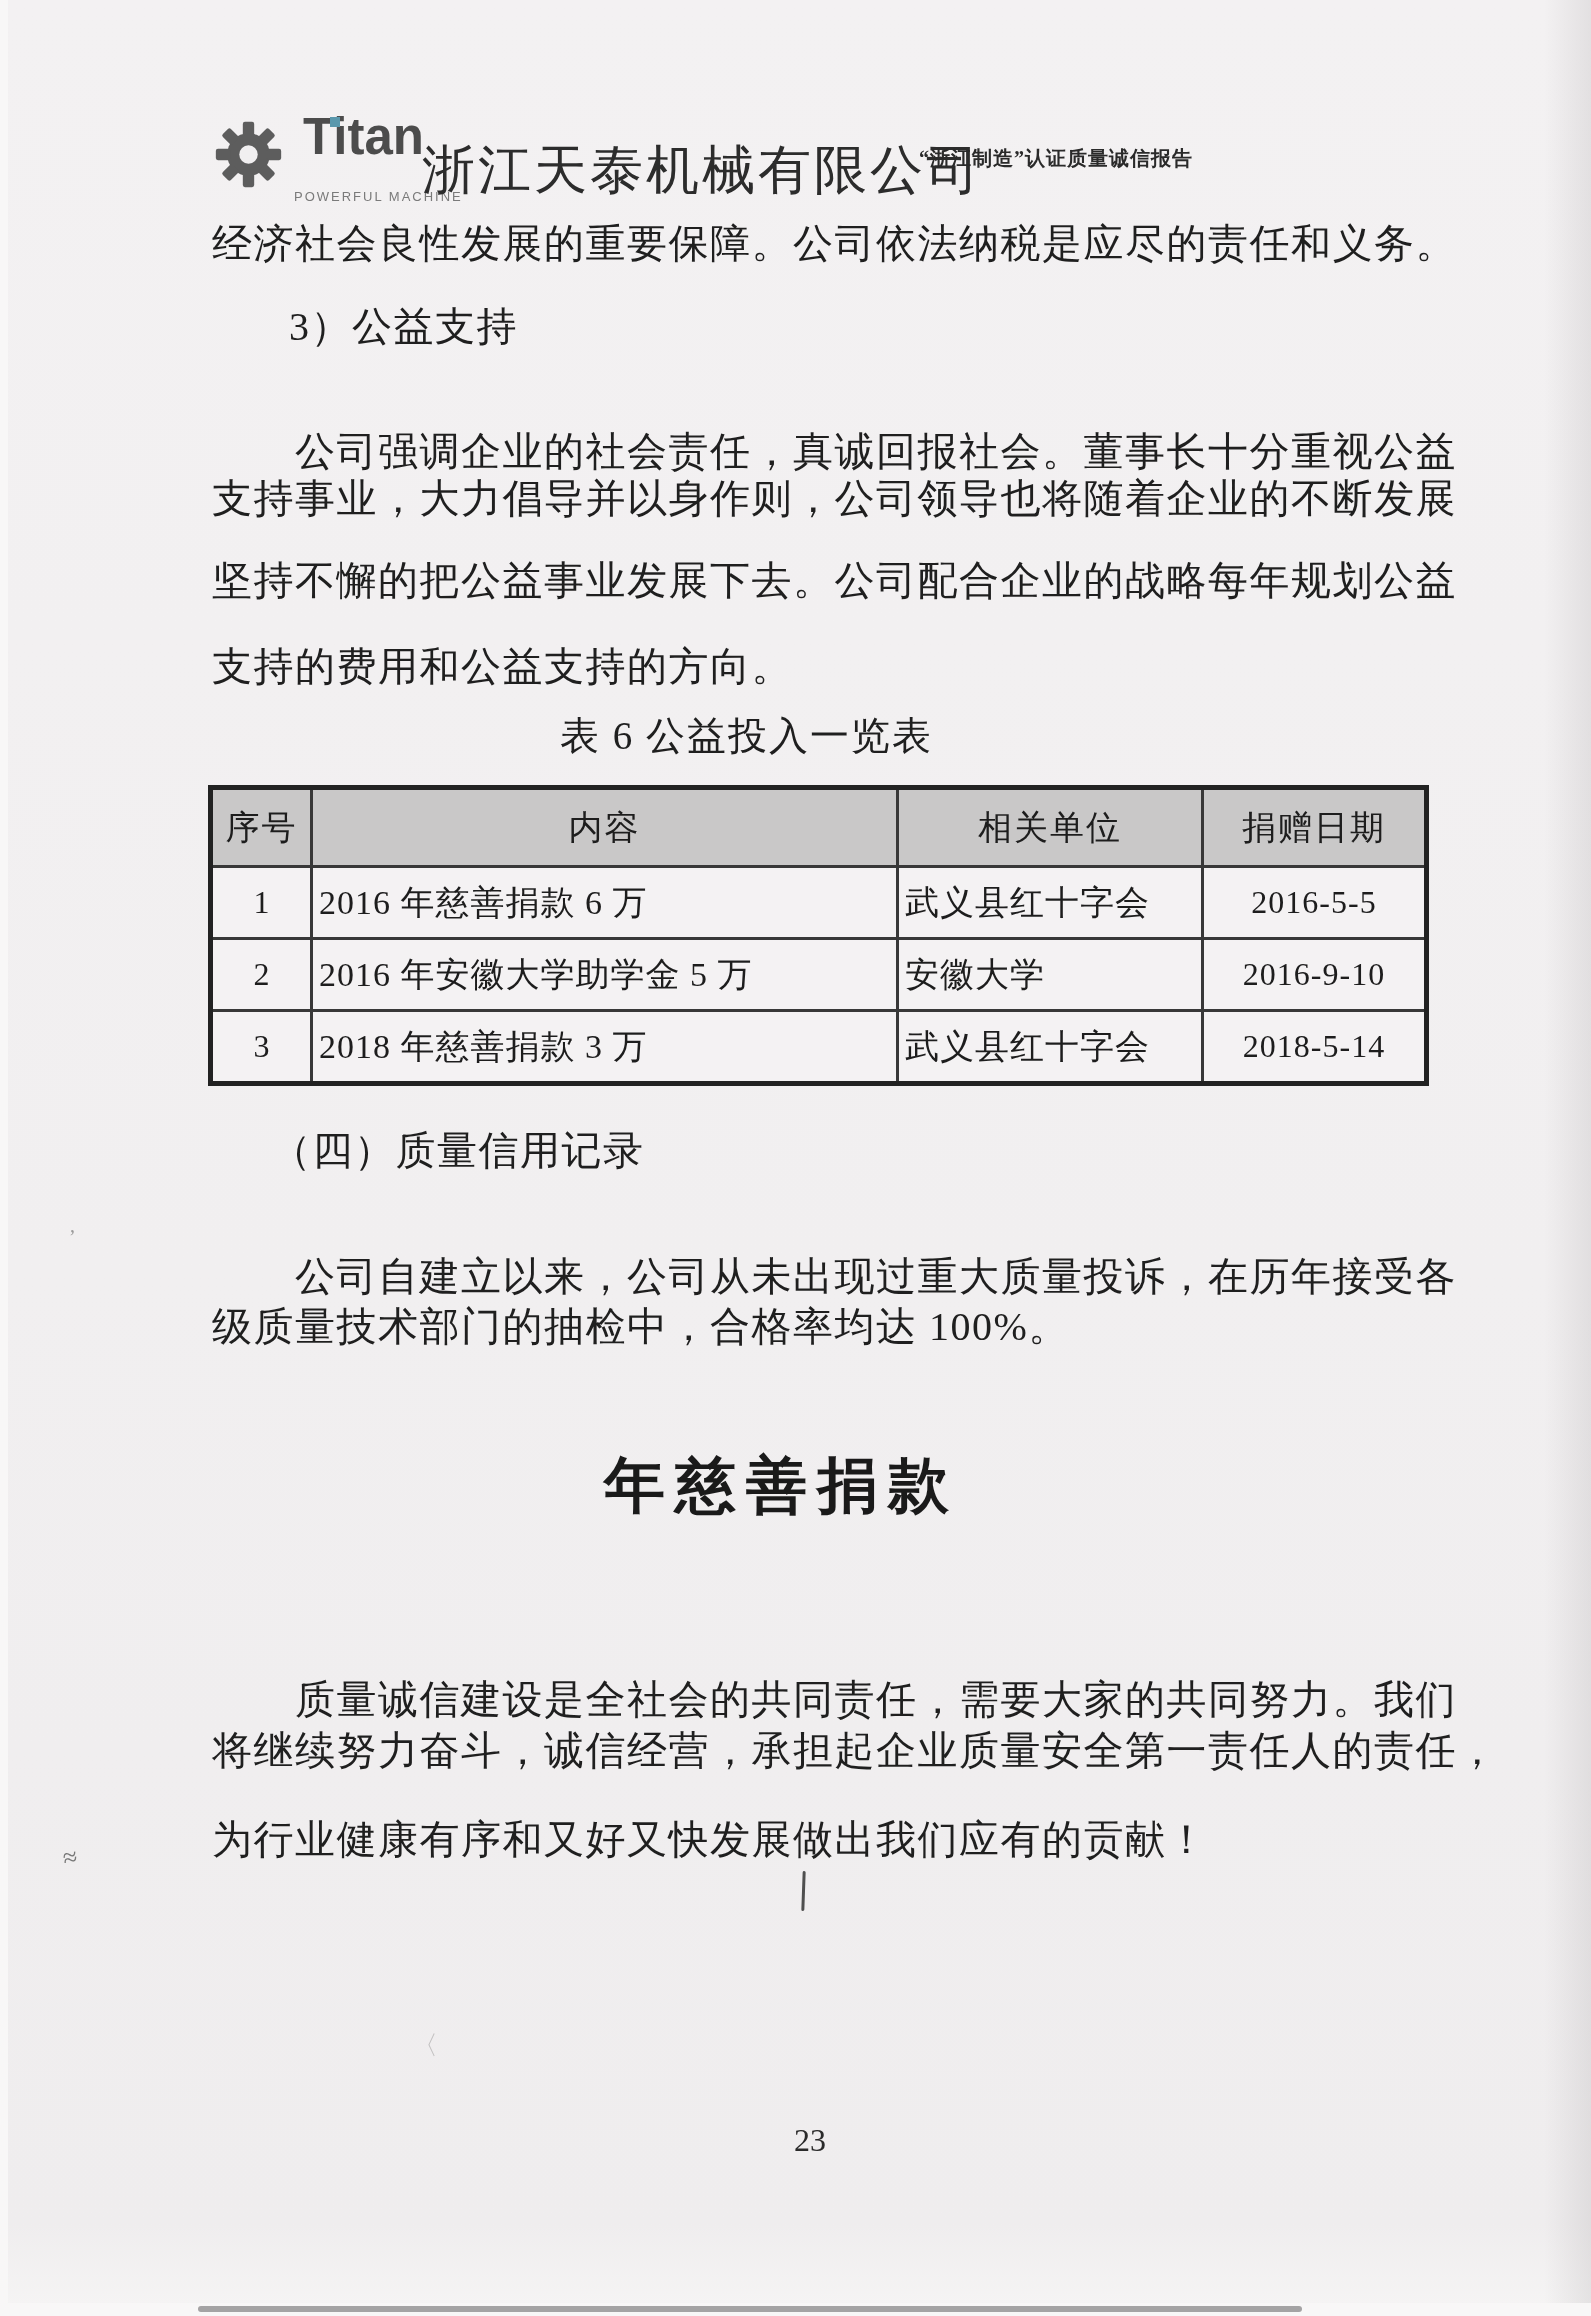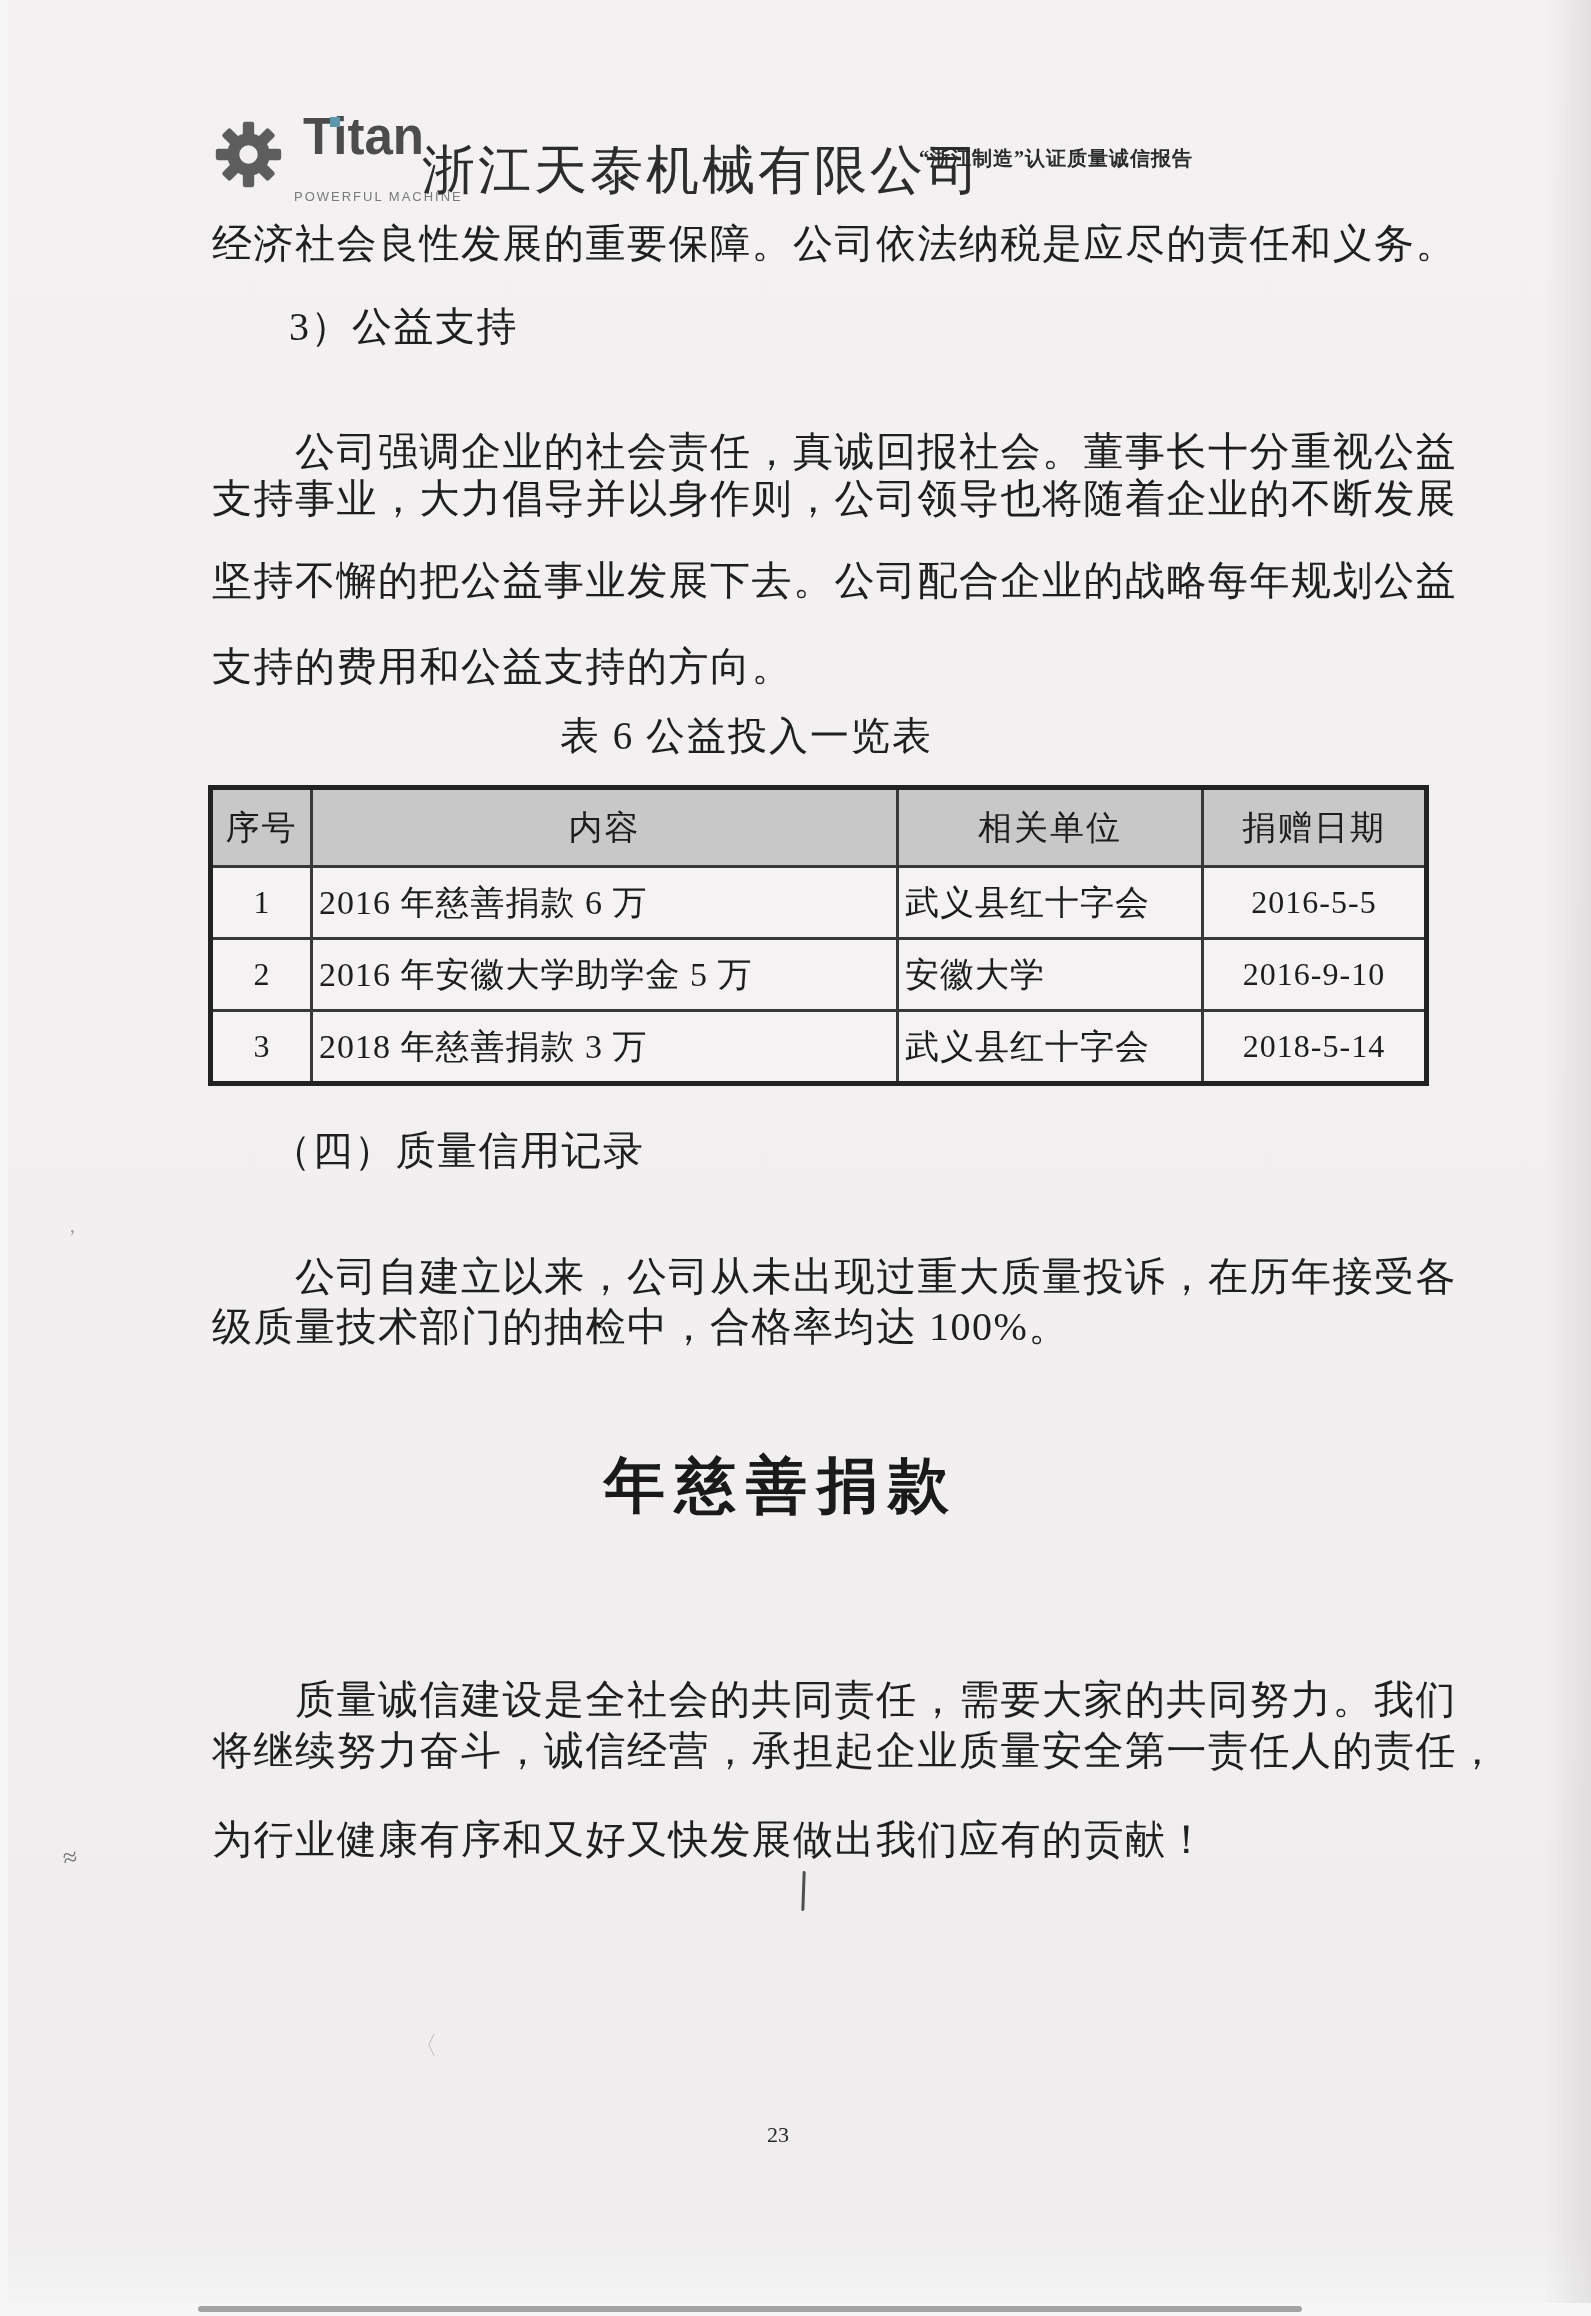--- a/index.html
+++ b/index.html
@@ -55,21 +55,21 @@
   table.welfare td{height:69px;background:#f4f2f3;}
   td.c-idx{text-align:center;font-size:32px;}
   td.c-content{text-align:left;padding-left:28px;letter-spacing:1px;}
   td.c-org{text-align:left;padding-left:24px;letter-spacing:1px;}
   td.c-date{text-align:center;font-size:32px;letter-spacing:1px;}
 
   .conclusion-title{position:absolute;left:212px;top:1445px;width:1139px;
     text-align:center;font-size:61px;font-weight:700;letter-spacing:10px;color:#1a1a1a;}
 
   .page-number{position:absolute;left:0;top:2122px;width:1556px;text-align:center;
-    font-size:22px;color:#2a2a2a;}
+    font-size:32px;color:#2a2a2a;padding-left:32px;}
 
   
   .artifact{position:absolute;color:#8a8a8a;}
   .tick-mark{position:absolute;left:802px;top:1871px;width:3px;height:40px;
     background:#4f4f4f;transform:rotate(2deg);border-radius:2px;}
   .mark-a{left:63px;top:1843px;font-size:26px;transform:rotate(-10deg);color:#777;}
   .mark-b{left:69px;top:1214px;font-size:20px;color:#9a9a9a;}
   .mark-c{left:412px;top:2028px;font-size:26px;color:#c2c0c1;}
 </style>
 </head>

